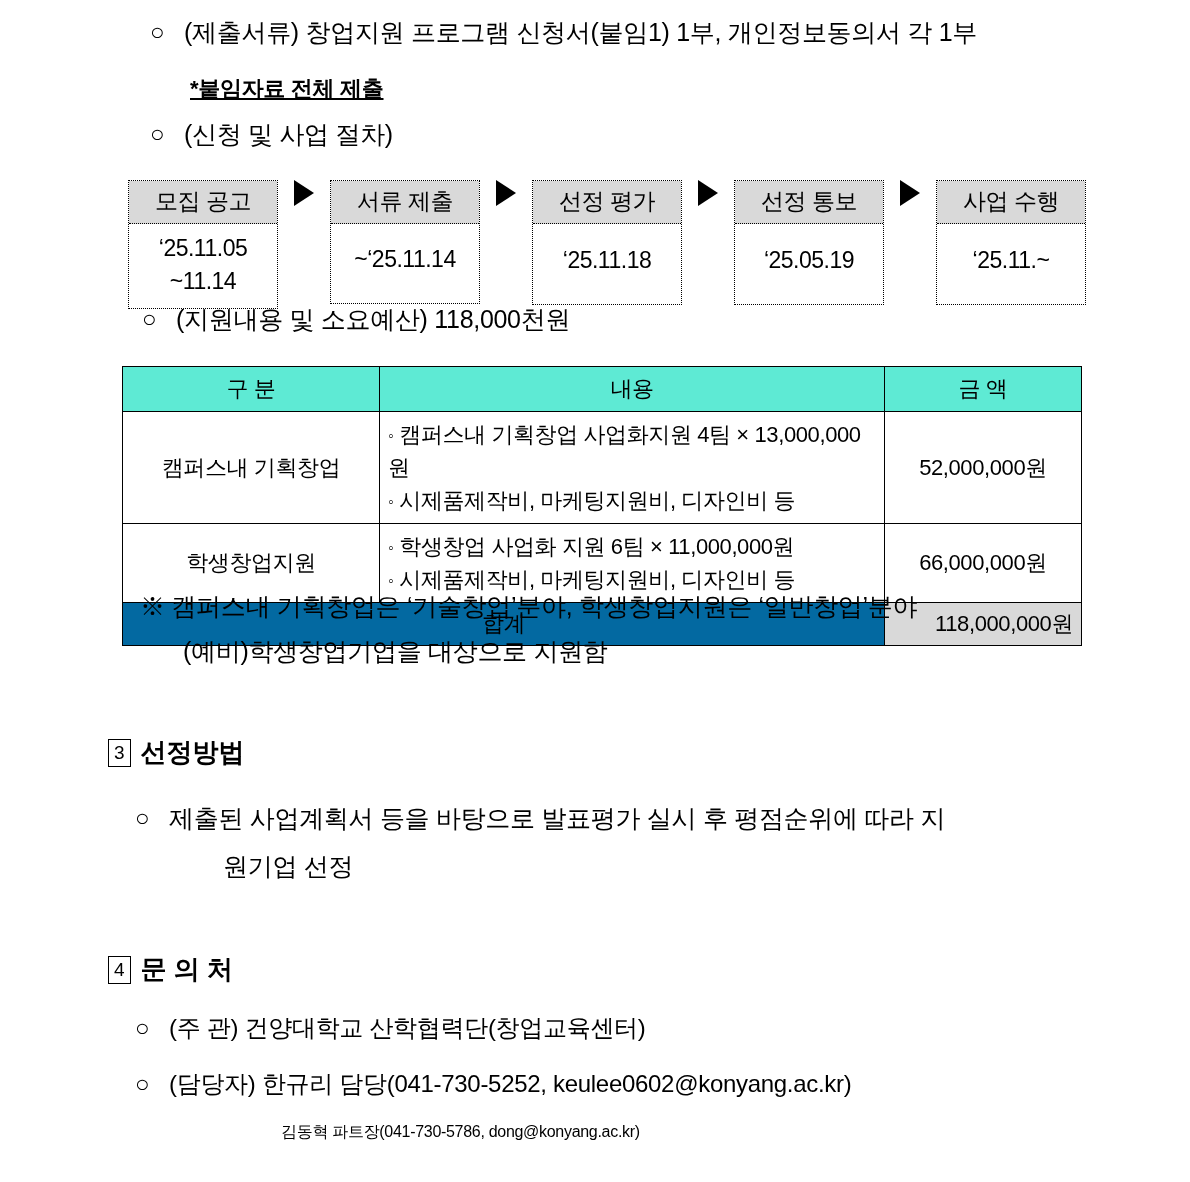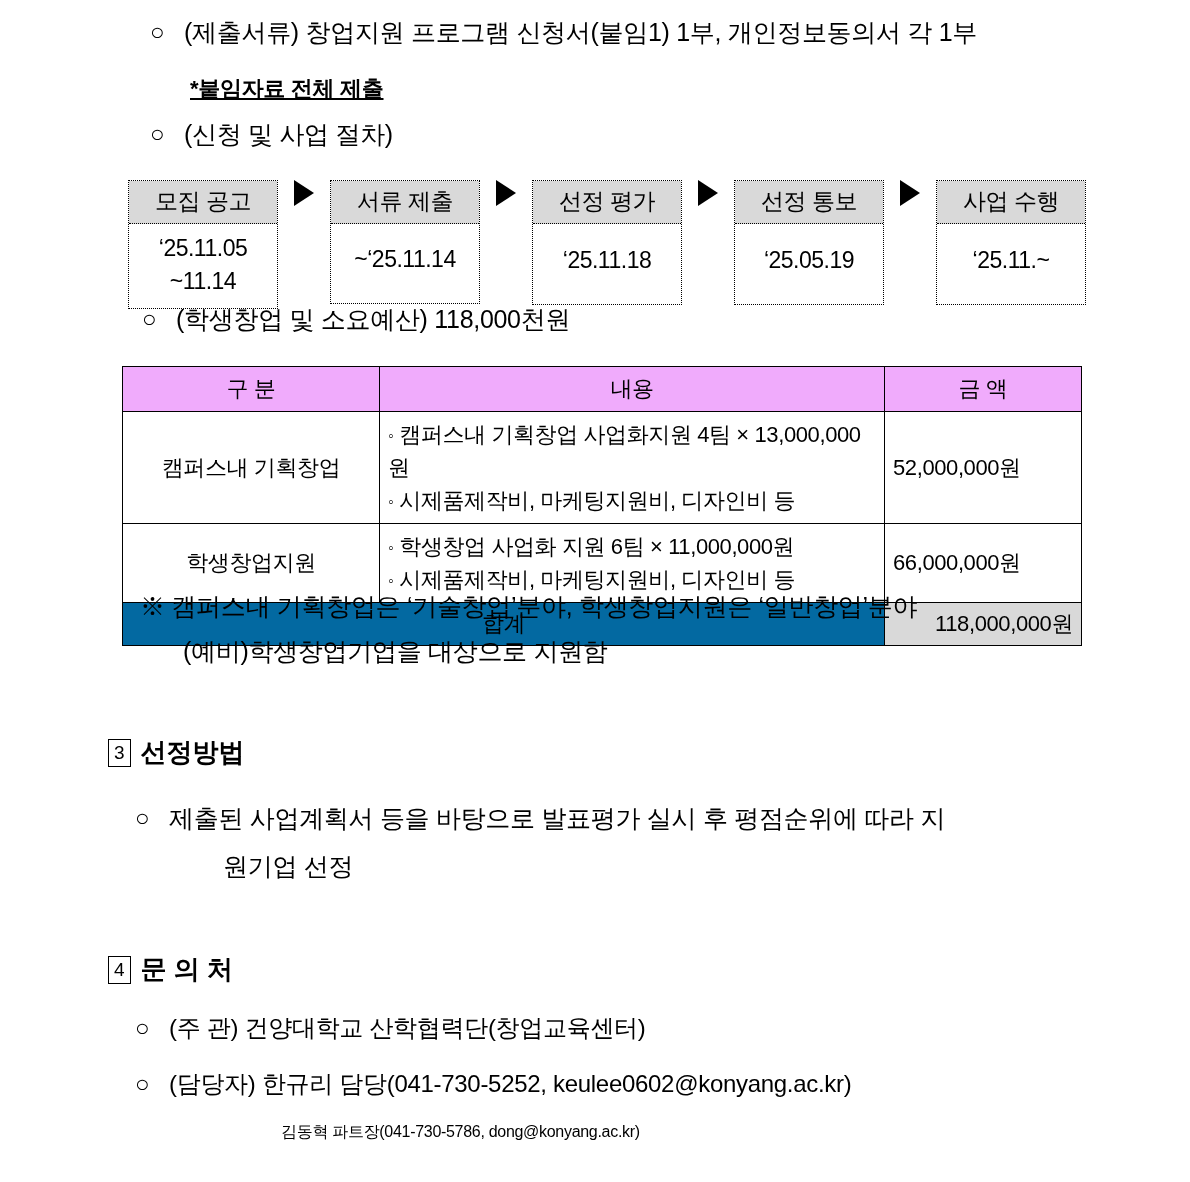--- a/index.html
+++ b/index.html
@@ -97,27 +97,27 @@
     table-layout: fixed;
   }
   table.budget td, table.budget th {
     border: 1px solid #000;
     font-size: 22px;
     font-weight: normal;
     letter-spacing: -0.4px;
     padding: 6px 8px;
   }
   table.budget thead td {
-    background: #f0abfc;
+    background: #5eead4;
     text-align: center;
     padding: 7px 8px;
   }
   td.col-gubun { width: 240px; text-align: center; }
   td.col-naeyong { text-align: left; padding-left: 14px; }
-  td.col-geum { width: 180px; text-align: left; padding-right: 12px; }
+  td.col-geum { width: 180px; text-align: center; padding-right: 12px; }
   .sub-line { display: block; line-height: 1.5; }
   .sub-mark { font-size: 16px; vertical-align: middle; margin-right: 6px; }
   tr.total td { background: #0369a1; text-align: center; }
   tr.total td.col-geum { background: #d9d9d9; text-align: right; }
 
   
   .section-head {
     font-size: 26px;
     font-weight: bold;
     display: flex;
@@ -212,21 +212,21 @@
       <div class="head">사업 수행</div>
       <div class="body" style="padding:20px 0 27px 0;">
         <span>‘25.11.~</span>
       </div>
     </div>
   </div>
 
   <div class="abs bullet-line" style="left:142px; top:303px; width:1010px;">
     <span class="bullet-mark">○</span>
     <span class="bullet-body">
-      <span class="bold">(학생창업 및 소요예산)</span>
+      <span class="bold">(지원내용 및 소요예산)</span>
       <span>118,000천원</span>
     </span>
   </div>
 
   <div class="abs" style="left:122px; top:350px;">
     <table class="budget">
       <thead>
         <tr>
           <td class="col-gubun">구  분</td>
           <td class="col-naeyong" style="">내용</td>

